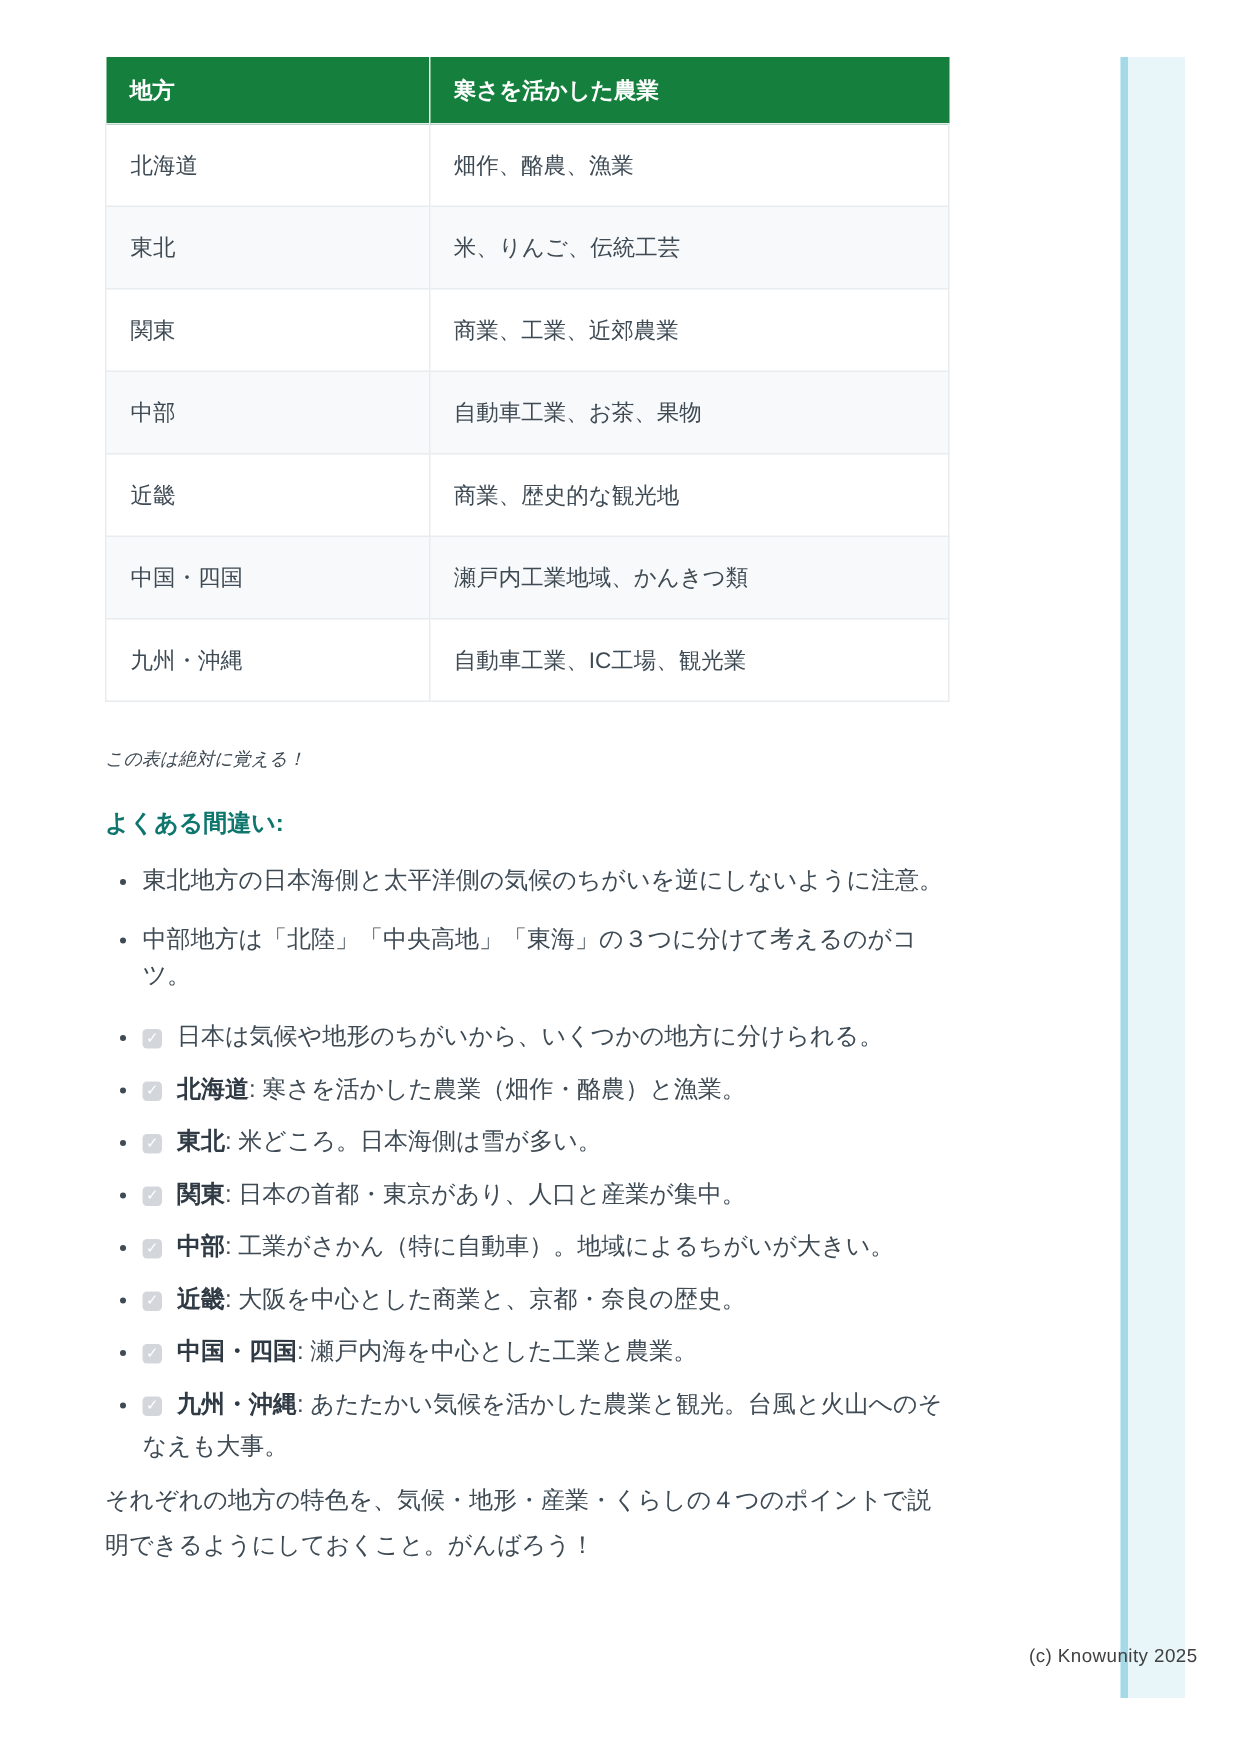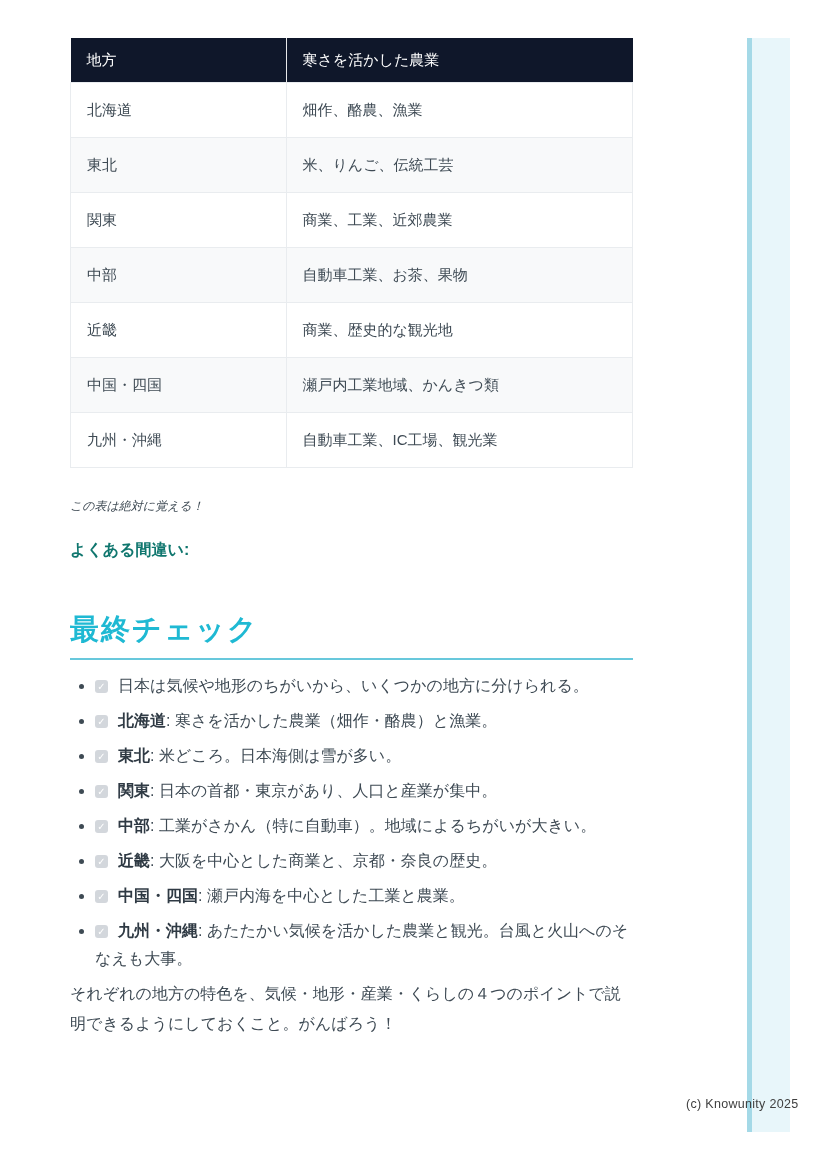--- a/index.html
+++ b/index.html
@@ -23,23 +23,23 @@
   }
 
   
   table.region-table {
     border-collapse: collapse;
     table-layout: fixed;
     width: 100%;
     font-size: 15px;
   }
   table.region-table thead th {
-    background: #0f172a;
+    background: #15803d;
     color: #ffffff;
-    font-weight: 400;
+    font-weight: 700;
     text-align: left;
     height: 44px;
     padding: 0 16px;
     vertical-align: middle;
   }
   table.region-table thead th:first-child {
     width: 183px;
     border-right: 1px solid rgba(255,255,255,0.9);
   }
   table.region-table tbody td {
@@ -187,22 +187,25 @@
         <td>九州・沖縄</td>
         <td>自動車工業、IC工場、観光業</td>
       </tr>
     </tbody>
   </table>
 
   <p class="emphasis-note">この表は絶対に覚える！</p>
 
   <p class="mistakes-title">よくある間違い:</p>
 
-
-  <h2 class="final-check-heading">最終チェック</h2>
+  <ul class="mistakes-list">
+    <li>東北地方の日本海側と太平洋側の気候のちがいを逆にしないように注意。</li>
+    <li>中部地方は「北陸」「中央高地」「東海」の３つに分けて考えるのがコツ。</li>
+  </ul>
+
 
   <ul class="final-checklist">
     <li>
       <span class="checkbox">✓</span><span class="chk-label"></span><span>日本は気候や地形のちがいから、いくつかの地方に分けられる。</span>
     </li>
     <li>
       <span class="checkbox">✓</span><span class="chk-label">北海道</span><span>: 寒さを活かした農業（畑作・酪農）と漁業。</span>
     </li>
     <li>
       <span class="checkbox">✓</span><span class="chk-label">東北</span><span>: 米どころ。日本海側は雪が多い。</span>

